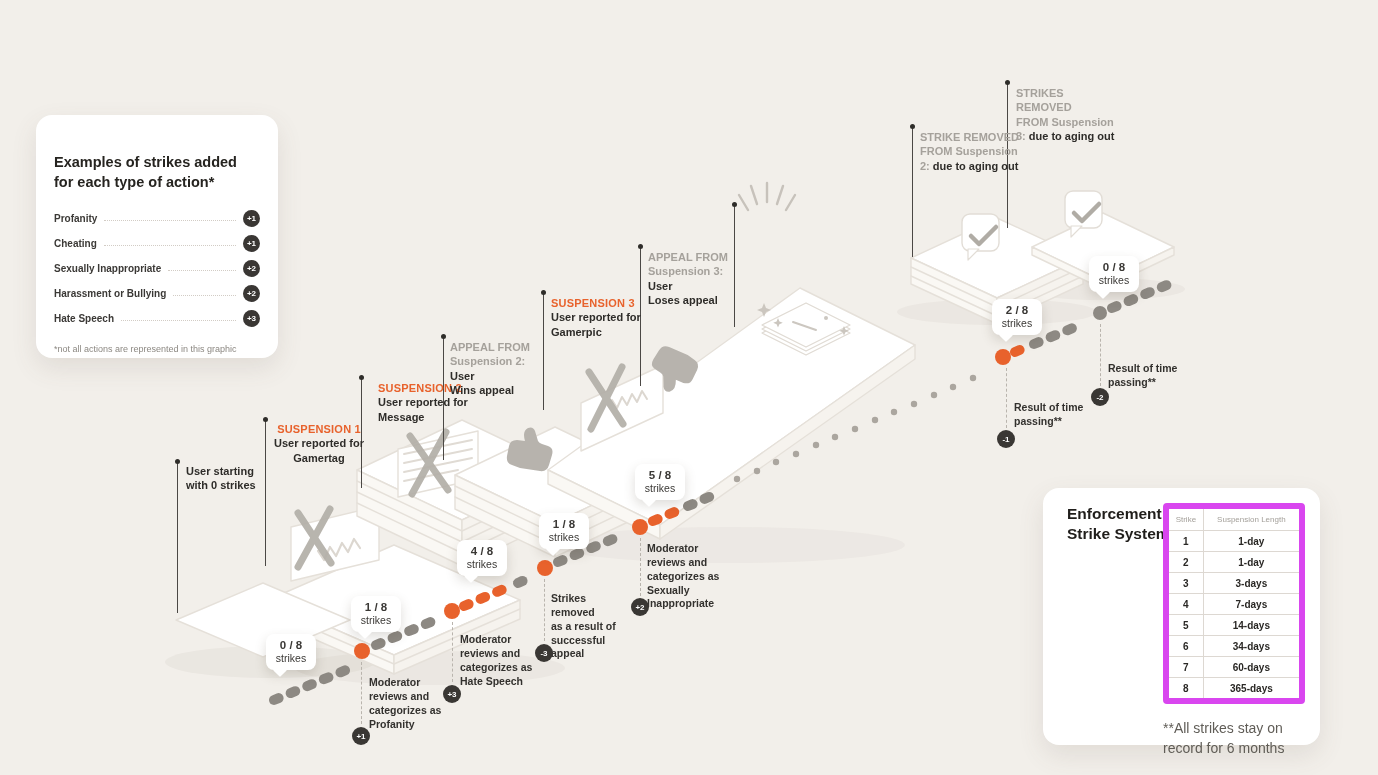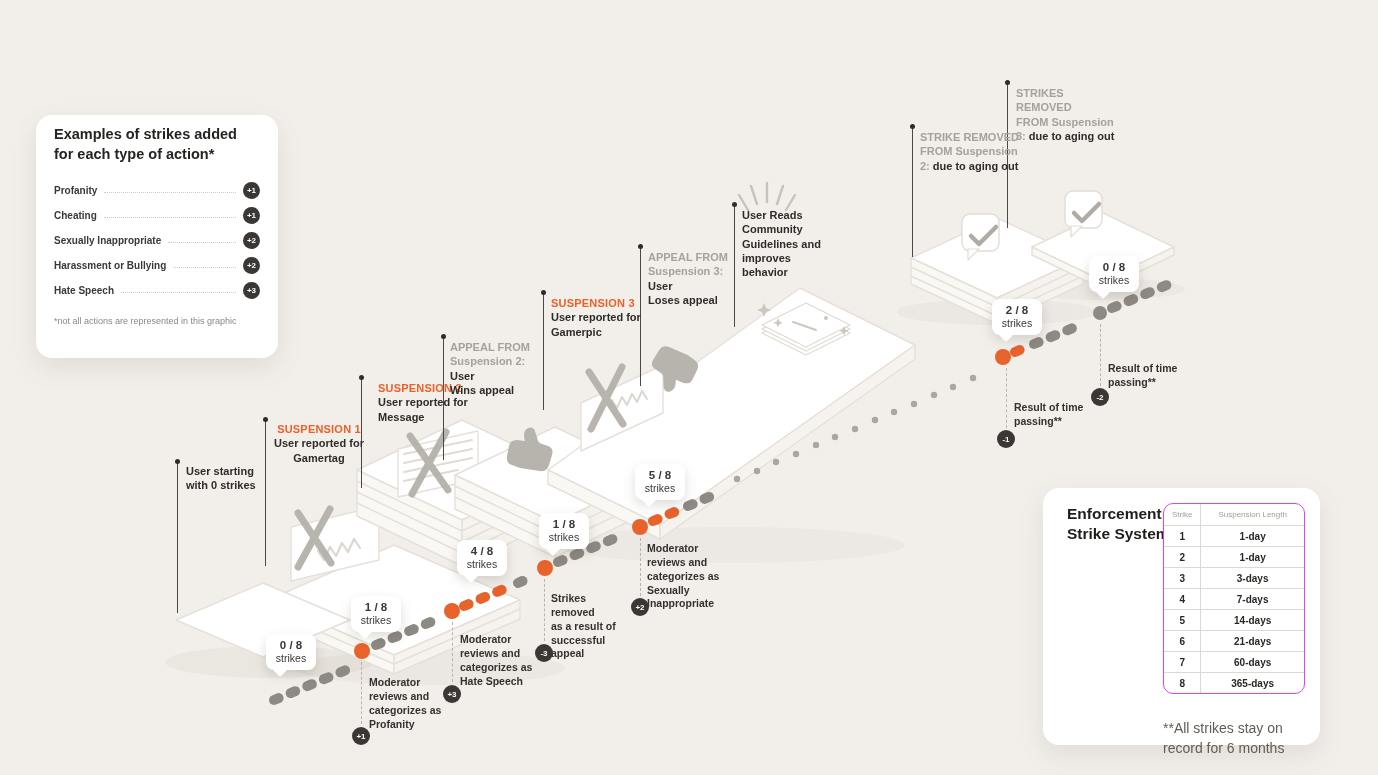--- a/index.html
+++ b/index.html
@@ -6,33 +6,33 @@
   .scene{position:relative;width:1378px;height:775px;background:#f2efea;overflow:hidden;
          font-family:"Liberation Sans","DejaVu Sans",sans-serif;color:#2e2c29;}
   .illo{position:absolute;left:0;top:0;}
 
   .page-title{position:absolute;left:0;right:0;top:30px;text-align:center;
     font-size:21px;font-weight:800;letter-spacing:.4px;color:#1b1a18;}
 
   
   .card{position:absolute;background:#fff;border-radius:16px;
         box-shadow:0 10px 26px rgba(100,85,70,.12);}
-  .legend-card{left:36px;top:115px;width:242px;height:243px;padding:8px 18px;box-sizing:border-box;}
+  .legend-card{left:36px;top:115px;width:242px;height:243px;padding:36px 18px;box-sizing:border-box;}
   .legend-card h2{margin:2px 0 14px;font-size:14.5px;line-height:1.35;font-weight:700;color:#262420;}
   .lrow{display:flex;align-items:center;height:25px;}
   .llabel{font-size:10px;font-weight:700;color:#3b3936;white-space:nowrap;}
   .leader{flex:1;border-bottom:1.6px dotted #d2ccc5;margin:0 7px;transform:translateY(2px);}
   .lbadge{width:17px;height:17px;border-radius:50%;background:#3a3734;color:#fff;
           font-size:8px;font-weight:700;display:flex;align-items:center;justify-content:center;flex:0 0 17px;}
   .legend-foot{margin-top:13px;font-size:9px;color:#8c8882;}
 
   .table-card{left:1043px;top:488px;width:277px;height:257px;box-sizing:border-box;}
   .table-card h2{position:absolute;left:24px;top:16px;width:110px;font-size:15.5px;line-height:1.3;
                  font-weight:700;color:#201e1b;margin:0;}
-  .stable{position:absolute;left:120px;top:15px;width:142px;border:1px solid #d946ef;border-radius:10px;
+  .stable{position:absolute;left:120px;top:15px;width:142px;border:6px solid #d946ef;border-radius:4px;
           border-collapse:separate;border-spacing:0;overflow:hidden;background:#fff;}
   .stable th{font-size:8px;font-weight:400;color:#a39f99;padding:6px 3px;}
   .stable td{font-size:10px;font-weight:700;color:#2a2825;text-align:center;padding:4.5px 3px;border-top:1px solid #ddd8d2;}
   .stable .c2{border-left:1px solid #ddd8d2;}
   .table-foot{position:absolute;left:120px;top:217px;width:150px;font-size:14px;color:#605d57;line-height:1.4;}
 
   
   .vline{position:absolute;width:0;border-left:1.5px solid #4b4845;}
   .vline::before{content:"";position:absolute;left:-3.4px;top:-2px;width:5px;height:5px;border-radius:50%;background:#2f2d2a;}
 
@@ -270,21 +270,21 @@
       <tr>
             <td>4</td>
             <td class="c2">7-days</td>
           </tr>
       <tr>
             <td>5</td>
             <td class="c2">14-days</td>
           </tr>
       <tr>
             <td>6</td>
-            <td class="c2">21-days</td>
+            <td class="c2">34-days</td>
           </tr>
       <tr>
             <td>7</td>
             <td class="c2">60-days</td>
           </tr>
       <tr>
             <td>8</td>
             <td class="c2">365-days</td>
           </tr>
     </tbody>
@@ -325,26 +325,20 @@
   <div class="callout" style="left:551px;top:296px;">
     <span class="c-accent">SUSPENSION 3</span>
     <span class="c-bold">User reported for
 Gamerpic</span>
   </div>
   <div class="callout" style="left:648px;top:250px;">
     <span class="c-muted">APPEAL FROM
 Suspension 3:</span>
     <span class="c-bold">User
 Loses appeal</span>
-  </div>
-  <div class="callout" style="left:742px;top:208px;">
-    <span class="c-bold">User Reads
-Community
-Guidelines and
-improves behavior</span>
   </div>
   <div class="callout" style="left:920px;top:130px;width:100px;">
     <span class="c-muted">STRIKE REMOVED
 FROM Suspension</span>
     <span class="c-mix"><span class="c-muted-inline">2:</span><span class="c-bold-inline">due to aging out</span></span>
   </div>
   <div class="callout" style="left:1016px;top:86px;width:100px;">
     <span class="c-muted">STRIKES REMOVED
 FROM Suspension</span>
     <span class="c-mix"><span class="c-muted-inline">3:</span><span class="c-bold-inline">due to aging out</span></span>

